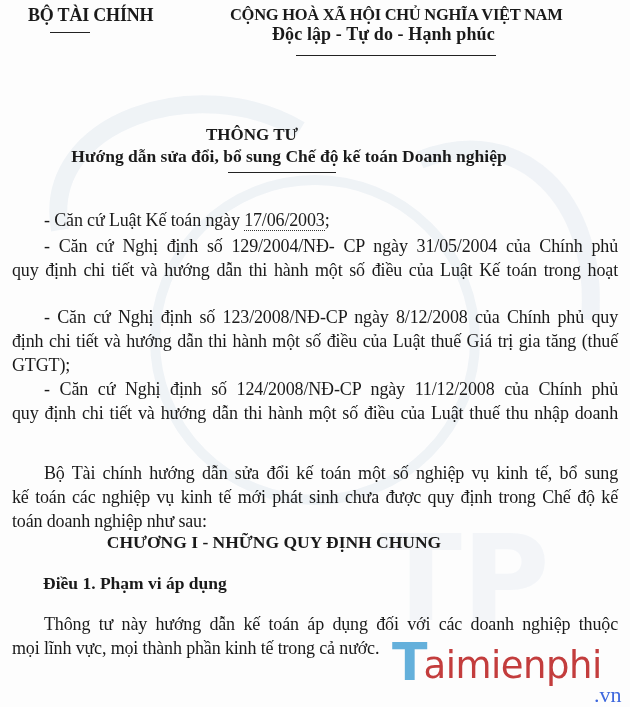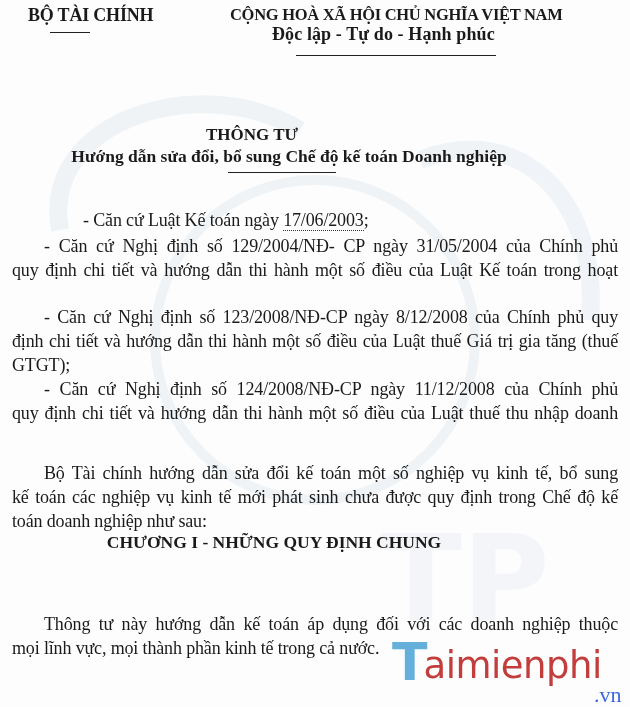--- a/index.html
+++ b/index.html
@@ -86,37 +86,38 @@
   <div class="abs ministry-rule"></div>
 
   <div class="abs nation">CỘNG HOÀ XÃ HỘI CHỦ NGHĨA VIỆT NAM</div>
   <div class="abs motto">Độc lập - Tự do - Hạnh phúc</div>
   <div class="abs motto-rule"></div>
 
   <div class="abs title">THÔNG TƯ</div>
   <div class="abs subtitle">Hướng dẫn sửa đổi, bổ sung Chế độ kế toán Doanh nghiệp</div>
   <div class="abs subtitle-rule" style="left:228px;width:108px;"></div>
 
-  <div class="abs line indent" style="top:210px;margin-left:39px;">
+  <div class="abs line indent" style="top:210px;">
     <span>- Căn cứ Luật Kế toán ngày </span><span class="dotted">17/06/2003</span><span>;</span>
   </div>
   <div class="abs line indent justify-ind" style="top:236px;">- Căn cứ Nghị định số 129/2004/NĐ- CP ngày 31/05/2004 của Chính phủ</div>
   <div class="abs line justify" style="top:260px;">quy định chi tiết và hướng dẫn thi hành một số điều của Luật Kế toán trong hoạt</div>
   <div class="abs line indent justify-ind" style="top:307px;">- Căn cứ Nghị định số 123/2008/NĐ-CP ngày 8/12/2008 của Chính phủ quy</div>
   <div class="abs line justify" style="top:331px;">định chi tiết và hướng dẫn thi hành một số điều của Luật thuế Giá trị gia tăng (thuế</div>
   <div class="abs line" style="top:355px;">GTGT);</div>
   <div class="abs line indent justify-ind" style="top:379px;">- Căn cứ Nghị định số 124/2008/NĐ-CP ngày 11/12/2008 của Chính phủ</div>
   <div class="abs line justify" style="top:403px;">quy định chi tiết và hướng dẫn thi hành một số điều của Luật thuế thu nhập doanh</div>
 
   <div class="abs line indent justify-ind" style="top:463px;">Bộ Tài chính hướng dẫn sửa đổi kế toán một số nghiệp vụ kinh tế, bổ sung</div>
   <div class="abs line justify" style="top:487px;">kế toán các nghiệp vụ kinh tế mới phát sinh chưa được quy định trong Chế độ kế</div>
   <div class="abs line" style="top:511px;text-align:center;">toán doanh nghiệp như sau:</div>
 
   <div class="abs chapter">CHƯƠNG I -  NHỮNG QUY ĐỊNH CHUNG</div>
 
+  <div class="abs article1">Điều 1. Phạm vi áp dụng</div>
   <div class="abs line indent justify-ind" style="top:614px;">Thông tư này hướng dẫn kế toán áp dụng đối với các doanh nghiệp thuộc</div>
   <div class="abs line" style="top:638px;">mọi lĩnh vực, mọi thành phần kinh tế trong cả nước.</div>
 
 </div>
 
 <div class="logo">
   <span class="logo-t">T</span>
   <span class="logo-text">aimienphi</span>
   <span class="logo-vn">.vn</span>
 </div>

